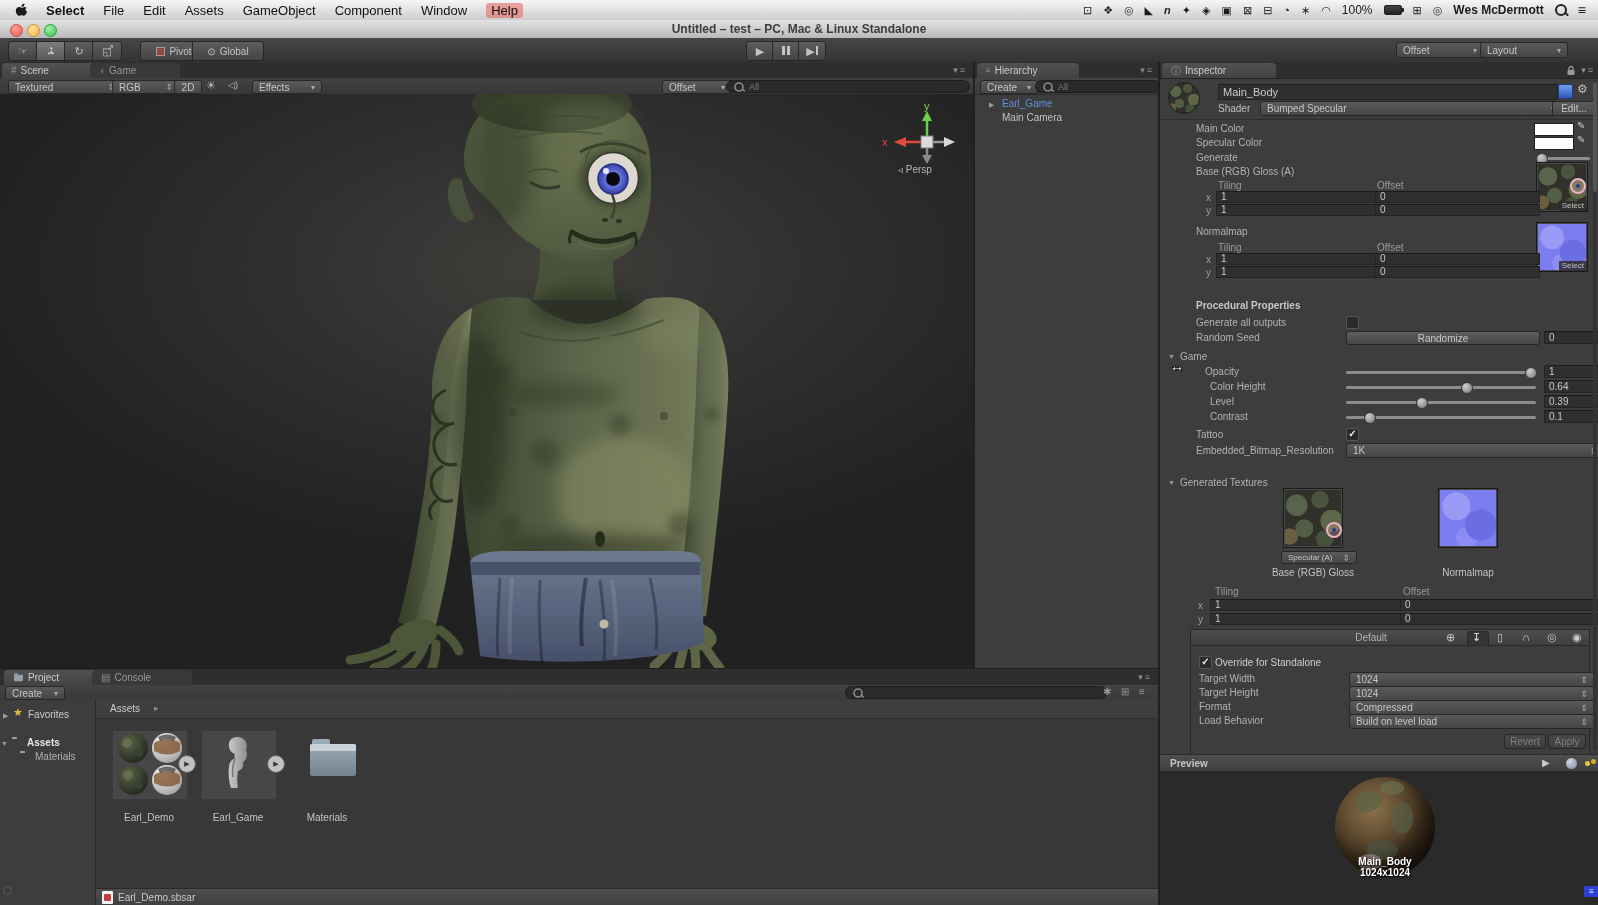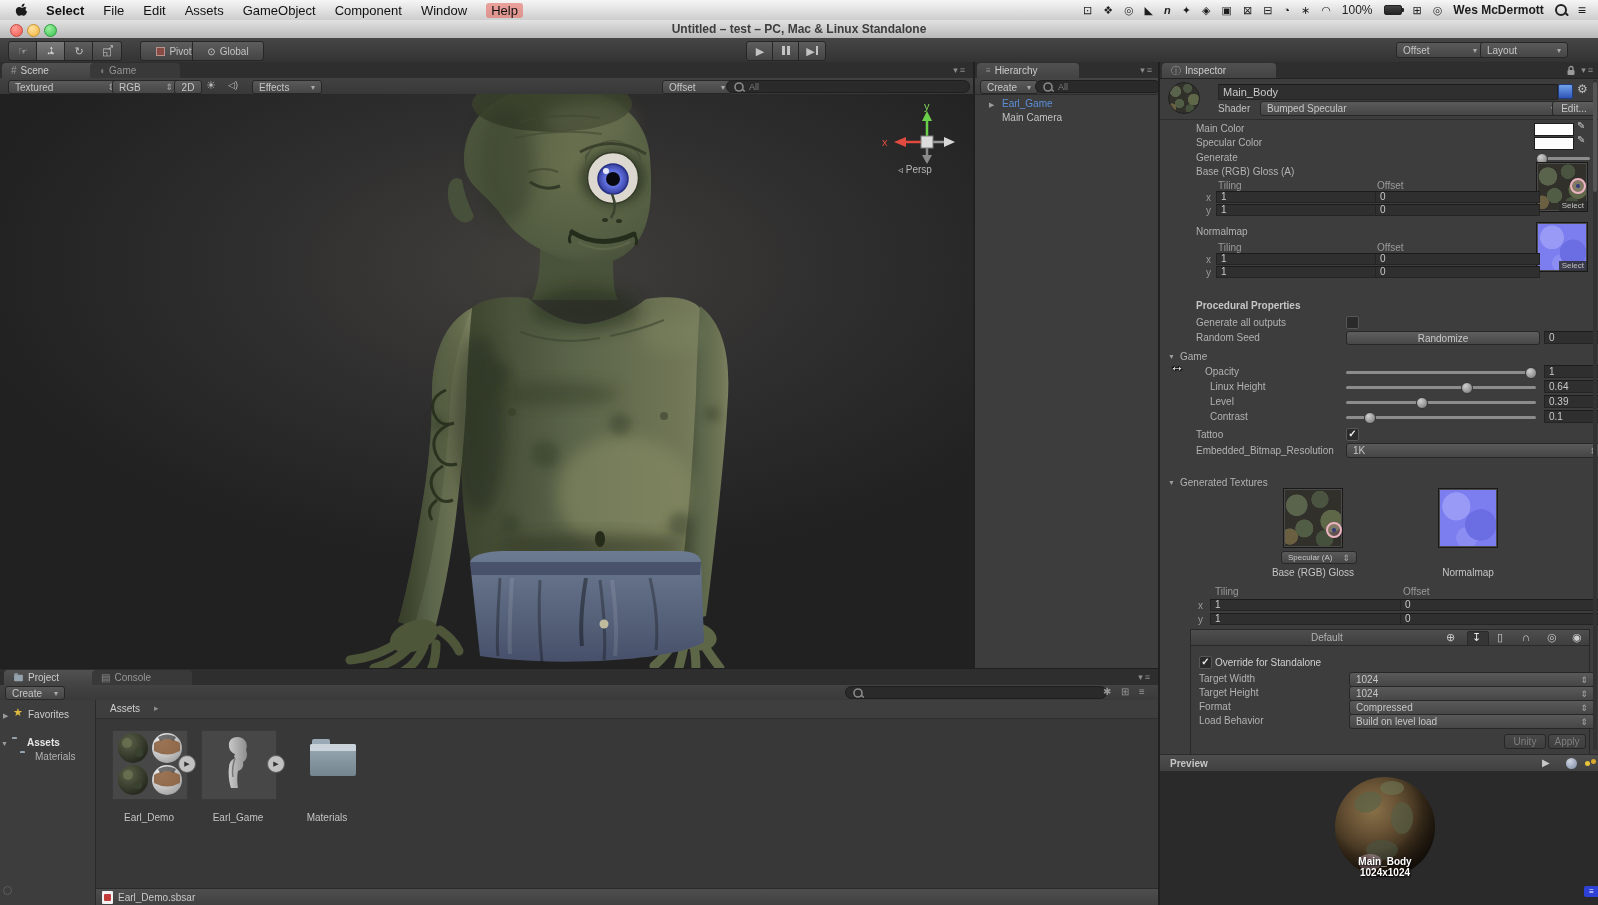--- a/index.html
+++ b/index.html
@@ -494,21 +494,21 @@
   <div class="lb" style="left:20px;top:289px">Game</div>
   <span class="cursor-glyph" style="left:10px;top:296px">↔</span>
 
   <div class="lb" style="left:45px;top:304px">Opacity</div>
   <div class="uslider" style="left:186px;top:309px;width:190px">
       <span class="uthumb" style="left:179px"></span>
     </div>
   <div class="ufield" style="left:384px;top:303px;width:46px;height:11px">
       <span>1</span>
     </div>
-  <div class="lb" style="left:50px;top:319px">Linux Height</div>
+  <div class="lb" style="left:50px;top:319px">Color Height</div>
   <div class="uslider" style="left:186px;top:324px;width:190px">
       <span class="uthumb" style="left:115px"></span>
     </div>
   <div class="ufield" style="left:384px;top:318px;width:46px;height:11px">
       <span>0.64</span>
     </div>
   <div class="lb" style="left:50px;top:334px">Level</div>
   <div class="uslider" style="left:186px;top:339px;width:190px">
       <span class="uthumb" style="left:70px"></span>
     </div>
@@ -553,21 +553,21 @@
   <div class="lb dim" style="left:38px;top:552px">y</div>
   <div class="ufield" style="left:50px;top:551px;width:185px;height:10px">
       <span>1</span>
     </div>
   <div class="ufield" style="left:240px;top:551px;width:190px;height:10px">
       <span>0</span>
     </div>
 
   <div class="ab" style="left:30px;top:567px;width:398px;height:124px;border:1px solid #282828">
     <div class="hdrbar" style="left:0;top:0;right:0;height:15px">
-      <span class="lb" style="left:120px;top:2px;width:120px;">Default</span>
+      <span class="lb" style="left:120px;top:2px;width:120px;text-align:center">Default</span>
       <div class="ab" style="left:276px;top:1px;width:20px;height:13px;background:#353535;border:1px solid #2a2a2a;border-radius:2px"></div>
       <span class="ab" style="left:255px;top:1px;color:#cdcdcd;font-size:11px">⊕</span>
       <span class="ab" style="left:281px;top:1px;color:#e8e8e8;font-size:11px">↧</span>
       <span class="ab" style="left:306px;top:1px;color:#cdcdcd;font-size:11px">▯</span>
       <span class="ab" style="left:331px;top:1px;color:#cdcdcd;font-size:11px">∩</span>
       <span class="ab" style="left:356px;top:1px;color:#cdcdcd;font-size:11px">◎</span>
       <span class="ab" style="left:381px;top:1px;color:#cdcdcd;font-size:11px">◉</span>
     </div>
     <div class="ucheck" style="left:8px;top:26px"><span>✓</span></div>
     <div class="lb" style="left:24px;top:27px;color:#cfcfcf">Override for Standalone</div>
@@ -581,21 +581,21 @@
       </div>
     <div class="lb" style="left:8px;top:71px">Format</div>
     <div class="udrop updn ab" style="left:158px;top:70px;width:232px;height:13px">
         <span>Compressed</span>
       </div>
     <div class="lb" style="left:8px;top:85px">Load Behavior</div>
     <div class="udrop updn ab" style="left:158px;top:84px;width:232px;height:13px">
         <span>Build on level load</span>
       </div>
     <div class="ubtn dis" style="left:313px;top:104px;width:40px;height:13px">
-        <span>Unity</span>
+        <span>Revert</span>
       </div>
     <div class="ubtn dis" style="left:357px;top:104px;width:36px;height:13px">
         <span>Apply</span>
       </div>
   </div>
 
   <div class="hdrbar" style="left:0;top:692px;width:438px;height:17px;border-top:1px solid #2c2c2c">
     <span class="lb bold" style="left:10px;top:3px">Preview</span>
     <span class="ab" style="left:382px;top:2px;color:#c8c8c8;font-size:10px">▶</span>
     <span class="ab" style="left:406px;top:3px;width:11px;height:11px;border-radius:50%;background:radial-gradient(circle at 35% 30%,#cfd6e2,#7a87a0)"></span>

